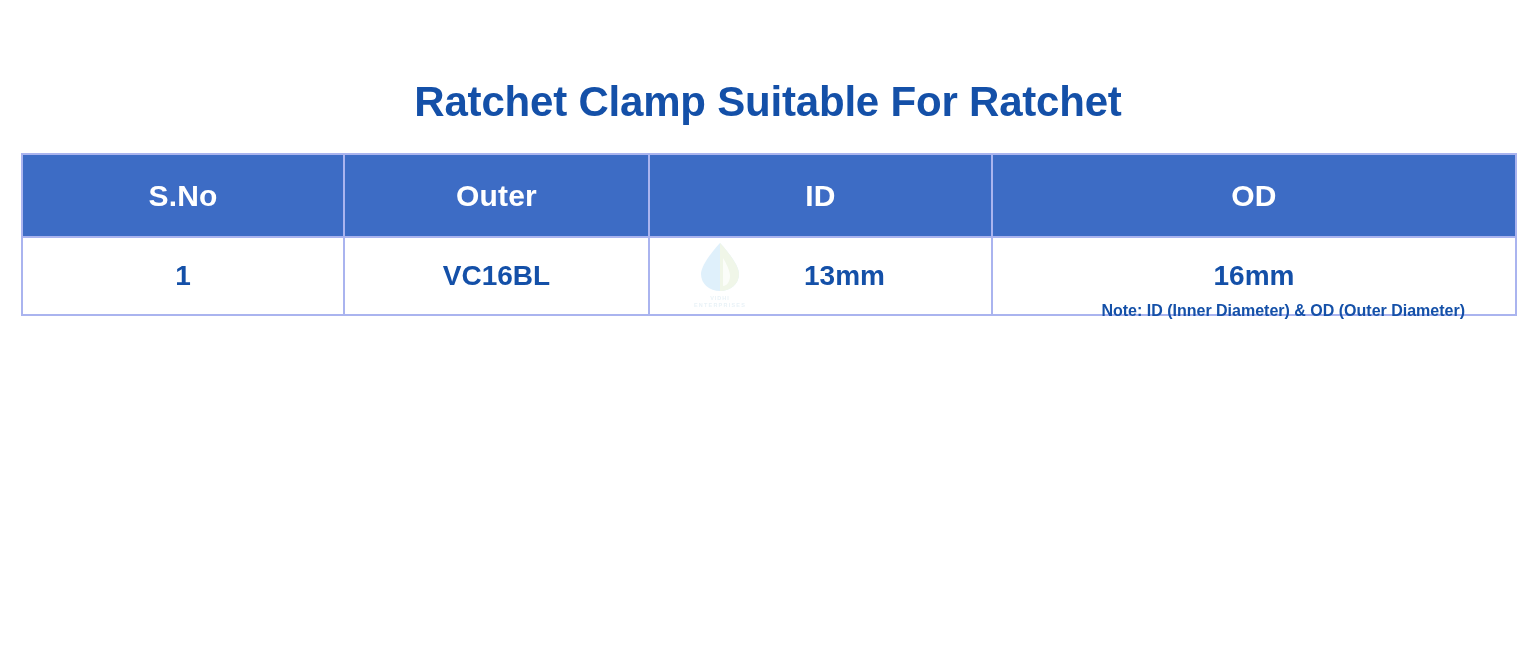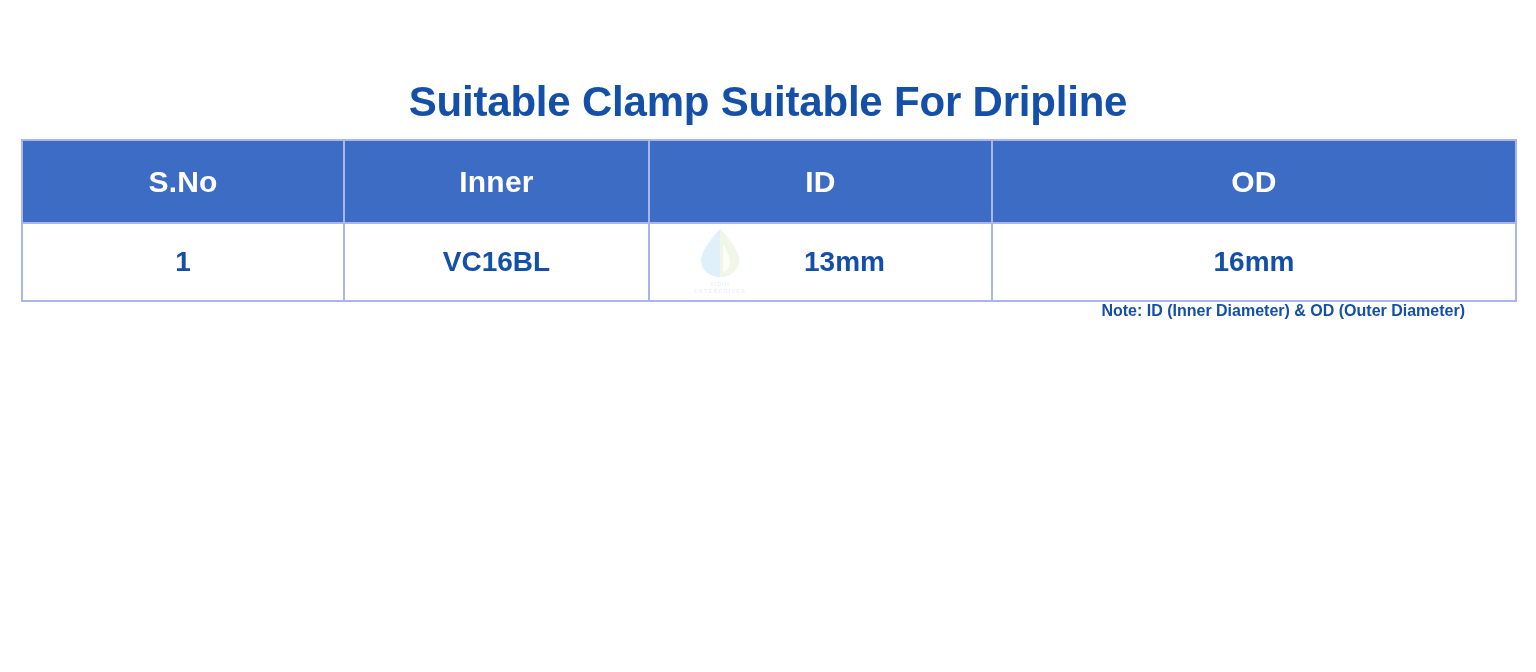--- a/index.html
+++ b/index.html
@@ -31,21 +31,21 @@
     font-weight: bold;
     color: #1450a8;
     letter-spacing: -0.2px;
     white-space: nowrap;
   }
 
   
   .spec-table {
     position: absolute;
     left: 21px;
-    top: 139px;
+    top: 153px;
     width: 1494px;
     border-collapse: collapse;
     table-layout: fixed;
   }
   .spec-table td,
   .spec-table th {
     border: 2px solid #aab4ef;
     padding: 0;
     text-align: center;
     vertical-align: middle;
@@ -119,33 +119,33 @@
     font-weight: bold;
     color: #1450a8;
     white-space: nowrap;
   }
 </style>
 </head>
 <body>
 
 <div class="page">
 
-  <div class="title">Suitable Clamp Suitable For Dripline</div>
+  <div class="title">Ratchet Clamp Suitable For Ratchet</div>
 
   <table class="spec-table">
     <colgroup>
       <col class="col-sno">
       <col class="col-model">
       <col class="col-id">
       <col class="col-od">
     </colgroup>
     <thead>
       <tr>
         <th>S.No</th>
-        <th>Inner</th>
+        <th>Outer</th>
         <th>ID</th>
         <th>OD</th>
       </tr>
     </thead>
     <tbody>
       <tr>
         <td>1</td>
         <td>VC16BL</td>
         <td class="cell-id">
           <div class="watermark">

